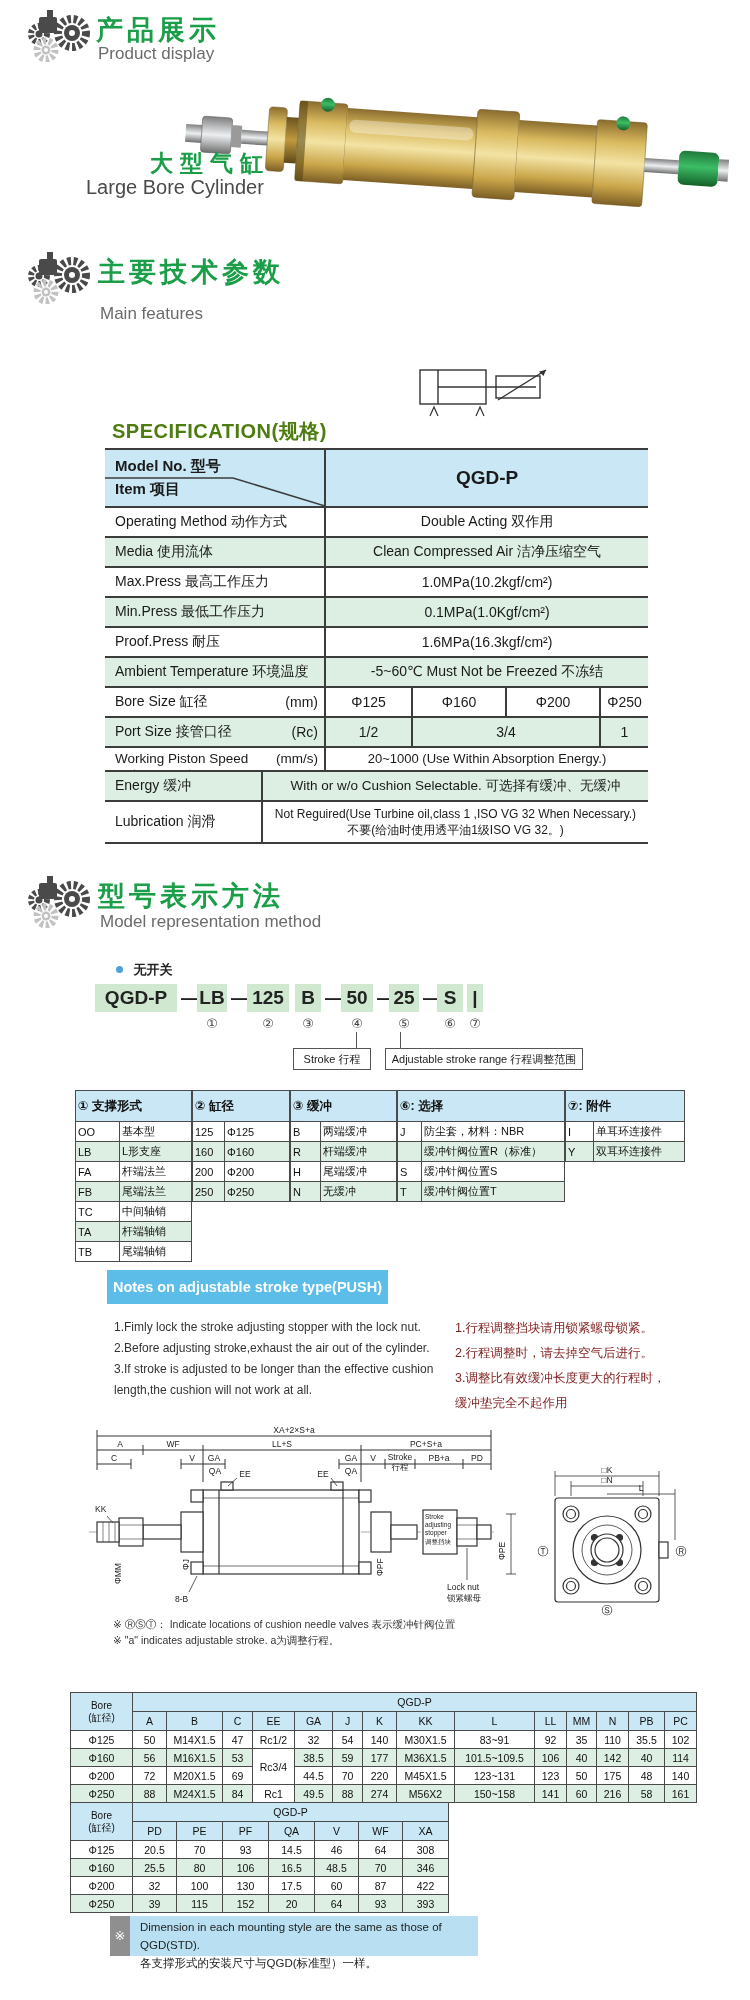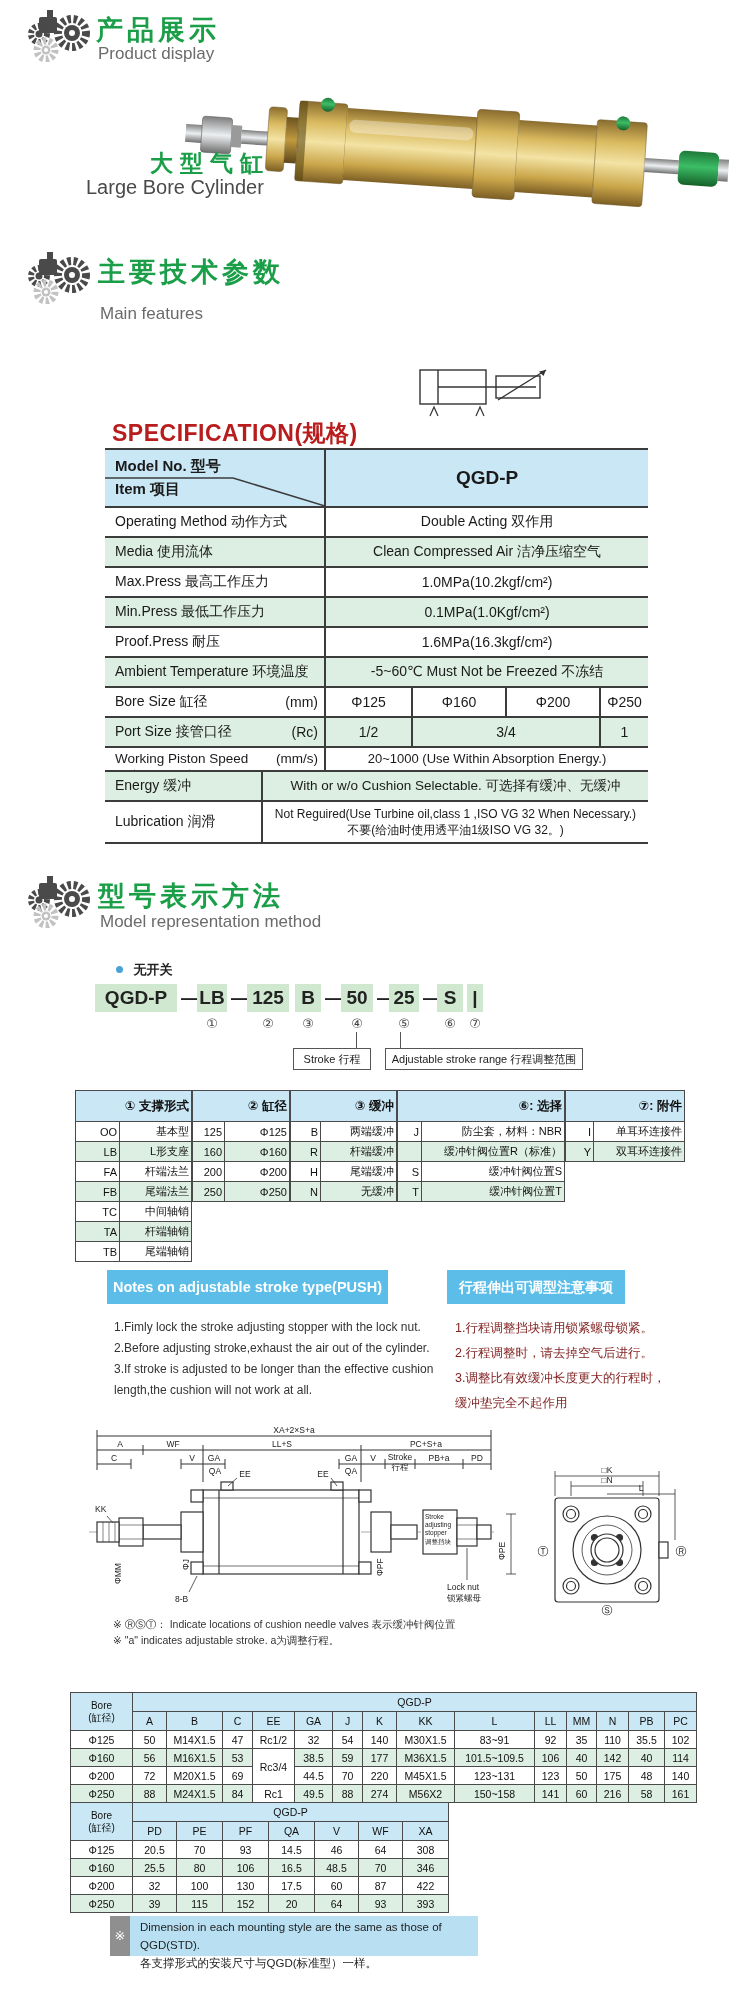--- a/index.html
+++ b/index.html
@@ -6,21 +6,21 @@
   .page{position:relative;width:750px;height:2000px;background:#fff;overflow:hidden;
         font-family:"Liberation Sans","DejaVu Sans",sans-serif;color:#222;}
   .abs{position:absolute;}
   
   .sec-title{font-size:27px;font-weight:bold;color:#1a9e48;letter-spacing:4px;}
   .sec-sub{font-size:17px;color:#6b6b6b;}
   
   .prod-cn{font-size:23px;font-weight:bold;color:#1a9e48;letter-spacing:7px;}
   .prod-en{font-size:20px;color:#4a4a4a;}
   
-  .spec-title{font-size:23px;font-weight:bold;color:#b91c1c;letter-spacing:0.5px;}
+  .spec-title{font-size:20px;font-weight:bold;color:#4d7c0f;letter-spacing:0.5px;}
   table.spec{border-collapse:collapse;table-layout:fixed;font-size:14px;color:#1a1a1a;}
   table.spec td{border-top:2px solid #3c3c3c;padding:0 6px;height:28px;vertical-align:middle;}
   table.spec{border-bottom:2px solid #3c3c3c;}
   table.spec tr.hdr td{background:#c9e7f5;height:56px;}
   table.spec td.val{text-align:center;border-left:2px solid #3c3c3c;}
   table.spec tr.rg td{background:#dcefe2;}
   table.spec td.lbl{padding-left:10px;}
   .hcell{position:relative;}
   .hcell .mlabel{position:absolute;top:7px;left:10px;font-weight:bold;font-size:15px;}
   .hcell .ilabel{position:absolute;bottom:7px;left:10px;font-weight:bold;font-size:15px;}
@@ -31,21 +31,21 @@
   .sm{font-size:12px;}
   
   .bullet-dot{display:inline-block;width:7px;height:7px;border-radius:50%;background:#4aa3d8;margin-right:6px;vertical-align:middle;}
   .bullet-txt{font-size:13px;font-weight:bold;color:#222;vertical-align:middle;}
   .mc{position:absolute;height:28px;line-height:28px;text-align:center;font-weight:bold;font-size:19px;color:#222;}
   .mc.hl{background:#cfe8cf;}
   .mcn{position:absolute;top:32px;font-size:13px;color:#444;width:16px;text-align:center;}
   .vline{position:absolute;width:0;border-left:1px solid #555;}
   .callout{position:absolute;height:20px;line-height:20px;border:1px solid #555;background:#fff;text-align:center;font-size:11px;color:#222;}
   
-  table.ct{border-collapse:collapse;table-layout:fixed;font-size:11px;color:#111;text-align:right;}
+  table.ct{border-collapse:collapse;table-layout:fixed;font-size:11px;color:#111;text-align:left;}
   table.ct td{border:1px solid #4a4a4a;height:19px;padding:0 2px;overflow:hidden;white-space:nowrap;}
   table.ct tr.h td{background:#c9e7f5;height:30px;font-size:12.5px;font-weight:bold;}
   table.ct tr.rg td{background:#dcefe2;}
   
   .banner{position:absolute;background:#5bbde8;color:#fff;font-weight:bold;text-align:center;height:34px;line-height:34px;}
   .note-line{height:21px;font-size:12px;color:#333;white-space:nowrap;}
   .note-line-cn{height:25px;font-size:12.5px;color:#7f1d1d;white-space:nowrap;}
   
   .dtx{font-size:8.5px;fill:#222;}
   .dtx2{font-size:6.5px;fill:#222;}
@@ -450,21 +450,20 @@
           <td>单耳环连接件</td>
         </tr>
     <tr class="rg">
           <td>Y</td>
           <td>双耳环连接件</td>
         </tr>
   </tbody>
     </table>
 
   <div class="banner" style="left:107px;top:1270px;width:281px;font-size:14.5px">Notes on adjustable stroke type(PUSH)</div>
-  <div class="banner" style="left:447px;top:1270px;width:178px;font-size:14px">行程伸出可调型注意事项</div>
 
   <div class="abs" style="left:114px;top:1320px">
     <div class="note-line">1.Fimly lock the stroke adjusting stopper with the lock nut.</div>
     <div class="note-line">2.Before adjusting stroke,exhaust the air out of the cylinder.</div>
     <div class="note-line">3.If stroke is adjusted to be longer than the effective cushion</div>
     <div class="note-line">length,the cushion will not work at all.</div>
   </div>
   <div class="abs" style="left:455px;top:1320px">
     <div class="note-line-cn">1.行程调整挡块请用锁紧螺母锁紧。</div>
     <div class="note-line-cn">2.行程调整时，请去掉空气后进行。</div>

